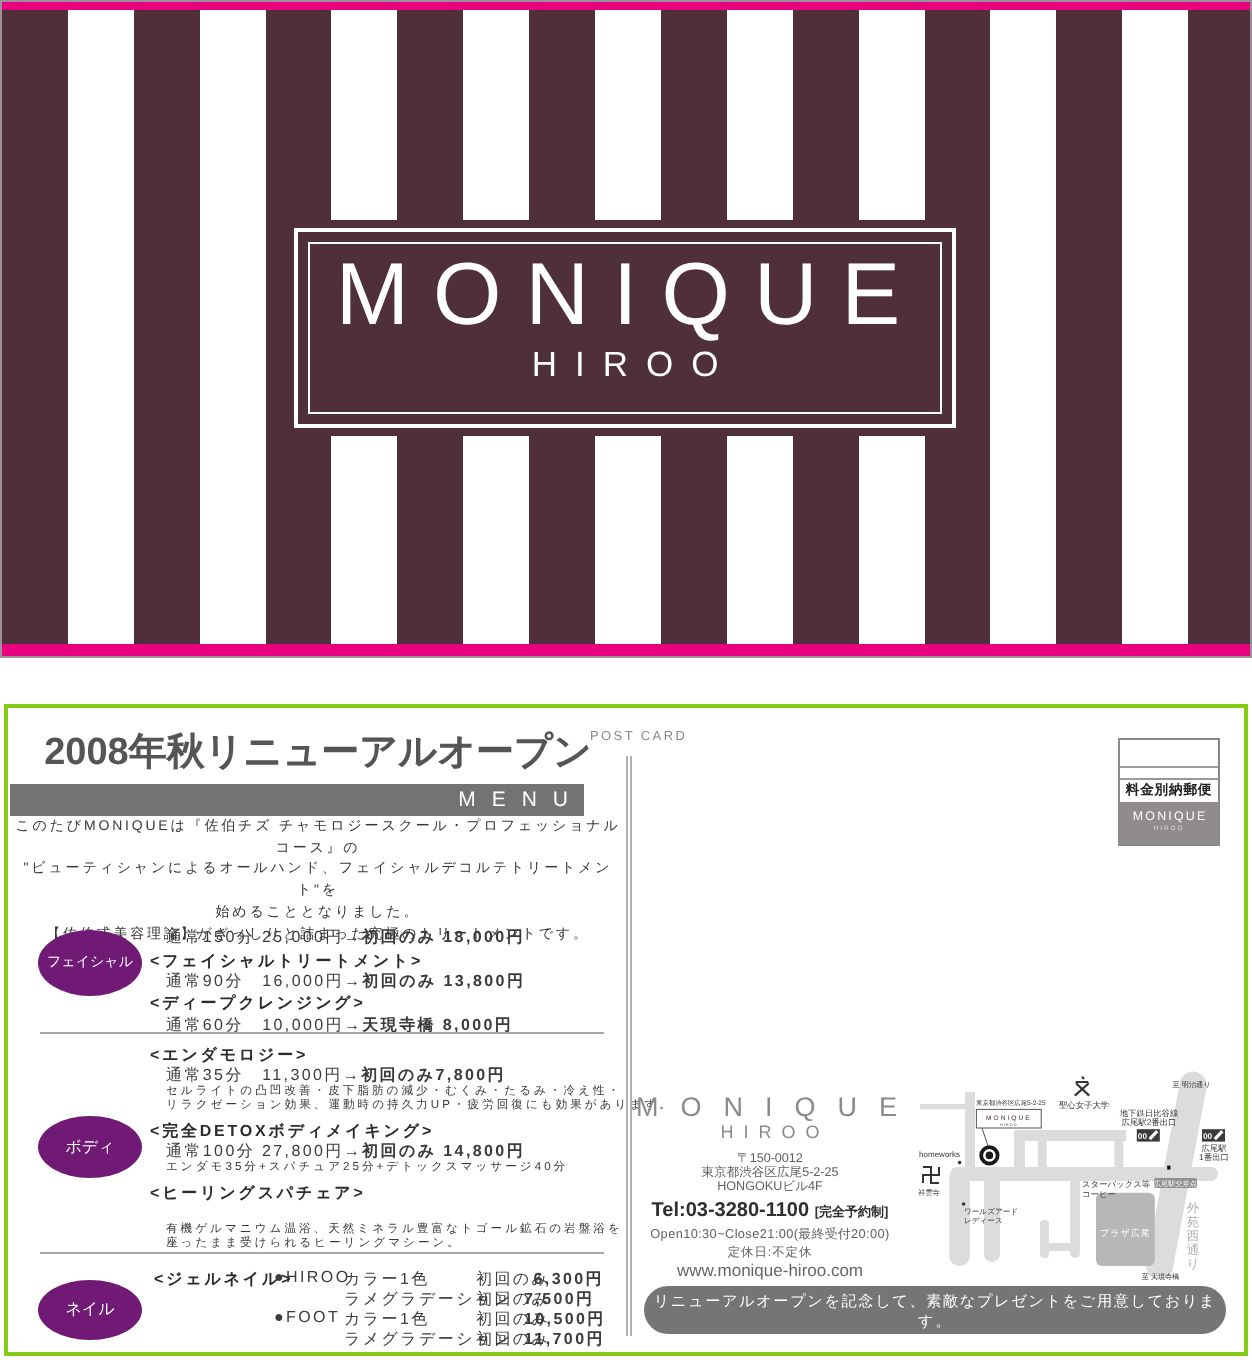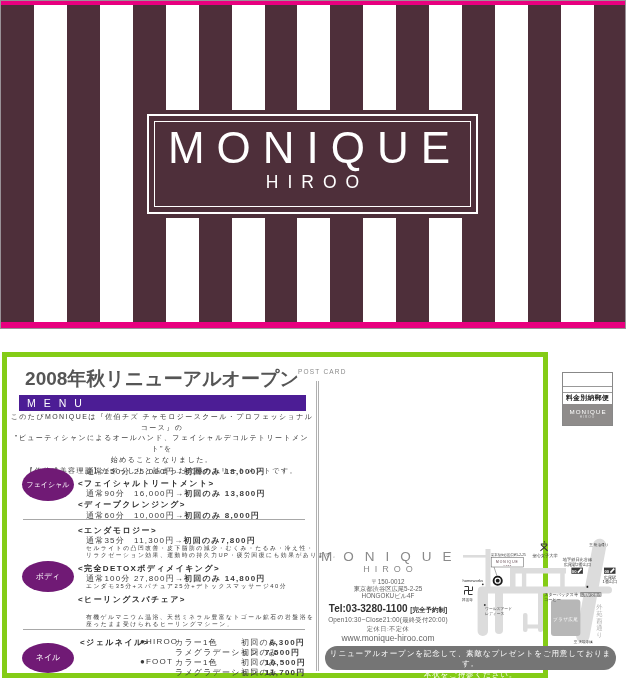--- a/index.html
+++ b/index.html
@@ -8,23 +8,23 @@
 #top{left:0;top:0;width:626px;height:329px;border:1px solid #9a9298;
 background:repeating-linear-gradient(to right,#4e2f3a 0px,#4e2f3a 32.9px,#ffffff 32.9px,#ffffff 65.9px)}
 #top .pinktop{left:0;top:0;width:100%;height:4px;background:#e8007f}
 #top .pinkbot{left:0;bottom:0;width:100%;height:6px;background:#e8007f}
 #logo{left:142px;top:109px;width:339px;height:108px;background:#4e2f3a}
 #logo .b1{left:4px;top:4px;right:4px;bottom:4px;border:2.4px solid #fff}
 #logo .b2{left:11px;top:11px;right:11px;bottom:11px;border:1.8px solid #fff}
 #logo .t1{left:0;top:15.5px;width:100%;text-align:center;color:#fff;font-size:44px;letter-spacing:12px;text-indent:5px;font-weight:400;line-height:1}
 #logo .t2{left:0;top:63.5px;width:100%;text-align:center;color:#fff;font-size:17.5px;letter-spacing:9px;text-indent:9px;line-height:1}
 
-#card{left:2px;top:352px;width:546px;height:326px;border:5px solid #84cc16;background:#fff}
+#card{left:2px;top:352px;width:622px;height:326px;border:2px solid #84cc16;background:#fff}
 #title{left:0px;top:8.5px;width:310px;text-align:center;font-size:19px;font-weight:bold;color:#555;letter-spacing:0px}
-#menubar{left:12px;top:38px;width:287px;height:16px;background:#4c1d95;color:#fff;text-align:left;font-size:10.5px;letter-spacing:8px;text-indent:8px;line-height:16px}
+#menubar{left:1px;top:38px;width:287px;height:16px;background:#737373;color:#fff;text-align:right;font-size:10.5px;letter-spacing:8px;text-indent:8px;line-height:16px}
 #para{left:0px;top:55px;width:310px;text-align:center;font-size:7px;color:#363636;line-height:10.7px;letter-spacing:1.4px}
 .h{position:absolute;left:71px;font-size:8px;font-weight:bold;color:#2c2c2c;letter-spacing:1.4px;white-space:nowrap}
 .p{position:absolute;left:79px;font-size:8px;color:#3b3b3b;letter-spacing:1.2px;white-space:nowrap}
 .p b{letter-spacing:1.2px}
 .s{position:absolute;left:79px;font-size:5.8px;color:#383838;letter-spacing:1.5px;white-space:nowrap}
 .badge{position:absolute;left:15px;width:52px;background:#701a75;border-radius:50%;color:#fff;text-align:center}
 .hr{position:absolute;left:16px;width:282px;height:1px;background:#a8a8a8}
 
 #postcard{left:291px;top:11px;font-size:6.5px;color:#8a8a8a;letter-spacing:1.2px}
 .div1{left:309px;top:24px;width:1px;height:290px;background:#b0b0b0}
@@ -61,21 +61,21 @@
 <div class="abs" id="card">
   <div class="abs" id="title">2008年秋リニューアルオープン</div>
   <div class="abs" id="menubar">MENU</div>
   <div class="abs" id="para">このたびMONIQUEは『佐伯チズ チャモロジースクール・プロフェッショナルコース』の<br>"ビューティシャンによるオールハンド、フェイシャルデコルテトリートメント"を<br>始めることとなりました。<br>【佐伯式美容理論】がぎっしりと詰まった究極のトリートメントです。</div>
 
   <div class="badge" style="top:111px;height:33px;font-size:7px;line-height:33px">フェイシャル</div>
   <div class="p" style="top:109px">通常150分 25,000円→<b>初回のみ 18,000円</b></div>
   <div class="h" style="top:121px">&lt;フェイシャルトリートメント&gt;</div>
   <div class="p" style="top:131px">通常90分　16,000円→<b>初回のみ 13,800円</b></div>
   <div class="h" style="top:142px">&lt;ディープクレンジング&gt;</div>
-  <div class="p" style="top:153px">通常60分　10,000円→<b>初回のみ 8,000円</b></div>
+  <div class="p" style="top:153px">通常60分　10,000円→<b>天現寺橋 8,000円</b></div>
   <div class="hr" style="top:162px"></div>
 
   <div class="badge" style="top:204px;height:31px;font-size:8px;line-height:31px">ボディ</div>
   <div class="h" style="top:168px">&lt;エンダモロジー&gt;</div>
   <div class="p" style="top:178px">通常35分　11,300円→<b>初回のみ7,800円</b></div>
   <div class="s" style="top:187px">セルライトの凸凹改善・皮下脂肪の減少・むくみ・たるみ・冷え性・</div>
   <div class="s" style="top:194px">リラクゼーション効果、運動時の持久力UP・疲労回復にも効果があります。</div>
   <div class="h" style="top:206px">&lt;完全DETOXボディメイキング&gt;</div>
   <div class="p" style="top:216px">通常100分 27,800円→<b>初回のみ 14,800円</b></div>
   <div class="s" style="top:225px">エンダモ35分+スパチュア25分+デトックスマッサージ40分</div>

